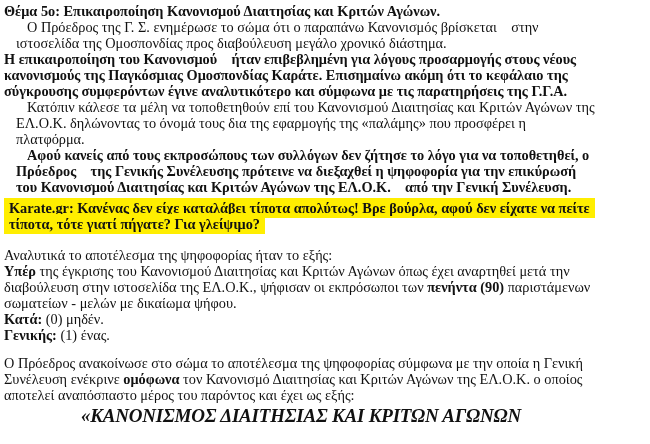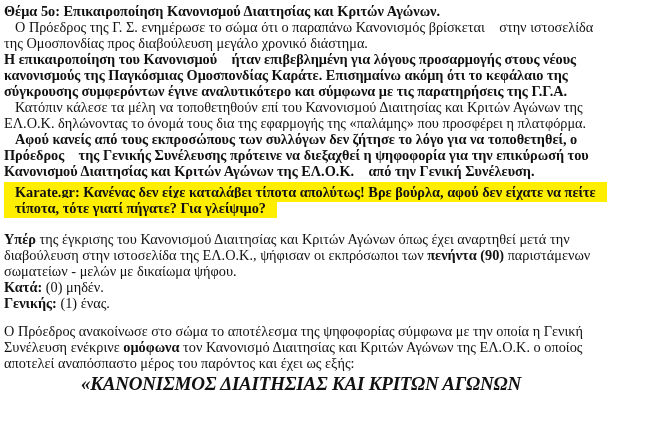--- a/index.html
+++ b/index.html
@@ -19,26 +19,26 @@
     padding: 3px 14px 0 4px;
     font-family: "Liberation Serif", "DejaVu Serif", serif;
     font-size: 14.3px;
     line-height: 16px;
     color: #111111;
   }
   .doc p {
     margin: 0;
     padding: 0;
   }
-  p.indent { text-indent: 11px; }
+  p.indent { text-indent: 11px; margin-left: 12px; }
   .b { font-weight: 700; }
   .i { font-style: italic; }
   .hl {
     background: var(--highlight, #ffee00);
-    padding: 2px 11px;
+    padding: 2px 5px;
     -webkit-box-decoration-break: clone;
     box-decoration-break: clone;
   }
   .after-sm { margin-bottom: 5px !important; }
   .after-md { margin-bottom: 15px !important; }
   .after-lg { margin-bottom: 12px !important; }
   .final-heading {
     font-size: 19px;
     line-height: 23px;
     letter-spacing: -0.2px;
@@ -50,19 +50,20 @@
 <body style="background: rgb(255, 255, 255);">
 
 <div class="doc" style="color: rgb(17, 17, 17);">
   <div>
       <p class=""><span class="b">Θέμα 5ο: Επικαιροποίηση Κανονισμού Διαιτησίας και Κριτών Αγώνων.</span></p>
       <p class="indent"><span class="">Ο Πρόεδρος της Γ. Σ. ενημέρωσε το σώμα ότι ο παραπάνω Κανονισμός βρίσκεται&nbsp;&nbsp;&nbsp; στην ιστοσελίδα της Ομοσπονδίας προς διαβούλευση μεγάλο χρονικό διάστημα.</span></p>
       <p class=""><span class="b">Η επικαιροποίηση του Κανονισμού&nbsp;&nbsp;&nbsp; ήταν επιβεβλημένη για λόγους προσαρμογής στους νέους κανονισμούς της Παγκόσμιας Ομοσπονδίας Καράτε. Επισημαίνω ακόμη ότι το κεφάλαιο της σύγκρουσης συμφερόντων έγινε αναλυτικότερο και σύμφωνα με τις παρατηρήσεις της Γ.Γ.Α.</span></p>
       <p class="indent"><span class="">Κατόπιν κάλεσε τα μέλη να τοποθετηθούν επί του Κανονισμού Διαιτησίας και Κριτών Αγώνων της ΕΛ.Ο.Κ. δηλώνοντας το όνομά τους δια της εφαρμογής της «παλάμης» που προσφέρει η πλατφόρμα.</span></p>
       <p class="indent after-sm"><span class="b">Αφού κανείς από τους εκπροσώπους των συλλόγων δεν ζήτησε το λόγο για να τοποθετηθεί, ο Πρόεδρος&nbsp;&nbsp;&nbsp; της Γενικής Συνέλευσης πρότεινε να διεξαχθεί η ψηφοφορία για την επικύρωσή του Κανονισμού Διαιτησίας και Κριτών Αγώνων της ΕΛ.Ο.Κ.&nbsp;&nbsp;&nbsp; από την Γενική Συνέλευση.</span></p>
       <p class="after-md"><span class="b hl">Karate.gr: Κανένας δεν είχε καταλάβει τίποτα απολύτως! Βρε βούρλα, αφού δεν είχατε να πείτε τίποτα, τότε γιατί πήγατε? Για γλείψιμο?</span></p>
+      <p class=""><span class="">Αναλυτικά το αποτέλεσμα της ψηφοφορίας ήταν το εξής:</span></p>
       <p class=""><span class="b">Υπέρ</span><span class=""> της έγκρισης του Κανονισμού Διαιτησίας και Κριτών Αγώνων όπως έχει αναρτηθεί μετά την διαβούλευση στην ιστοσελίδα της ΕΛ.Ο.Κ., ψήφισαν οι εκπρόσωποι των </span><span class="b">πενήντα (90)</span><span class=""> παριστάμενων σωματείων - μελών με δικαίωμα ψήφου.</span></p>
       <p class=""><span class="b">Κατά:</span><span class=""> (0) μηδέν.</span></p>
       <p class="after-lg"><span class="b">Γενικής:</span><span class=""> (1) ένας.</span></p>
       <p class=""><span class="">Ο Πρόεδρος ανακοίνωσε στο σώμα το αποτέλεσμα της ψηφοφορίας σύμφωνα με την οποία η Γενική Συνέλευση ενέκρινε </span><span class="b">ομόφωνα</span><span class=""> τον Κανονισμό Διαιτησίας και Κριτών Αγώνων της ΕΛ.Ο.Κ. ο οποίος αποτελεί αναπόσπαστο μέρος του παρόντος και έχει ως εξής:</span></p>
       <p class="final-heading"><span class="b i">«ΚΑΝΟΝΙΣΜΟΣ ΔΙΑΙΤΗΣΙΑΣ ΚΑΙ ΚΡΙΤΩΝ ΑΓΩΝΩΝ</span></p>
     </div>
 </div>
 
 </body></html>

